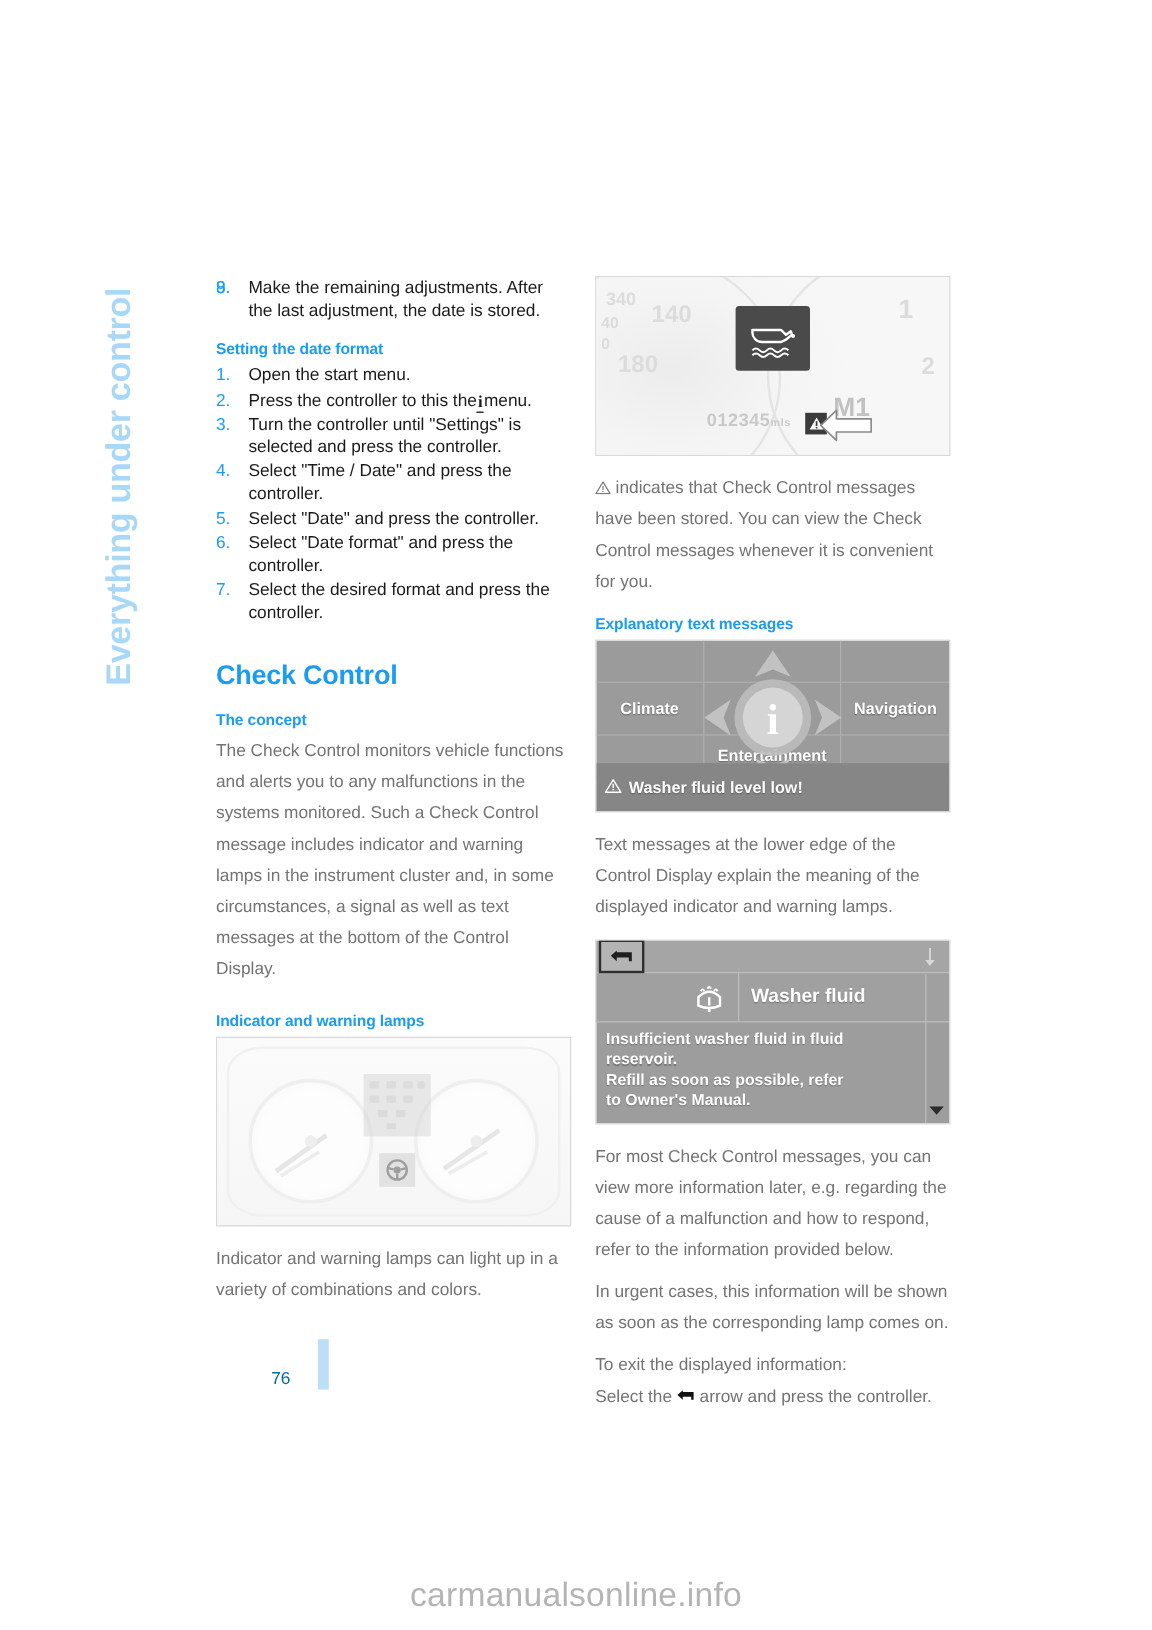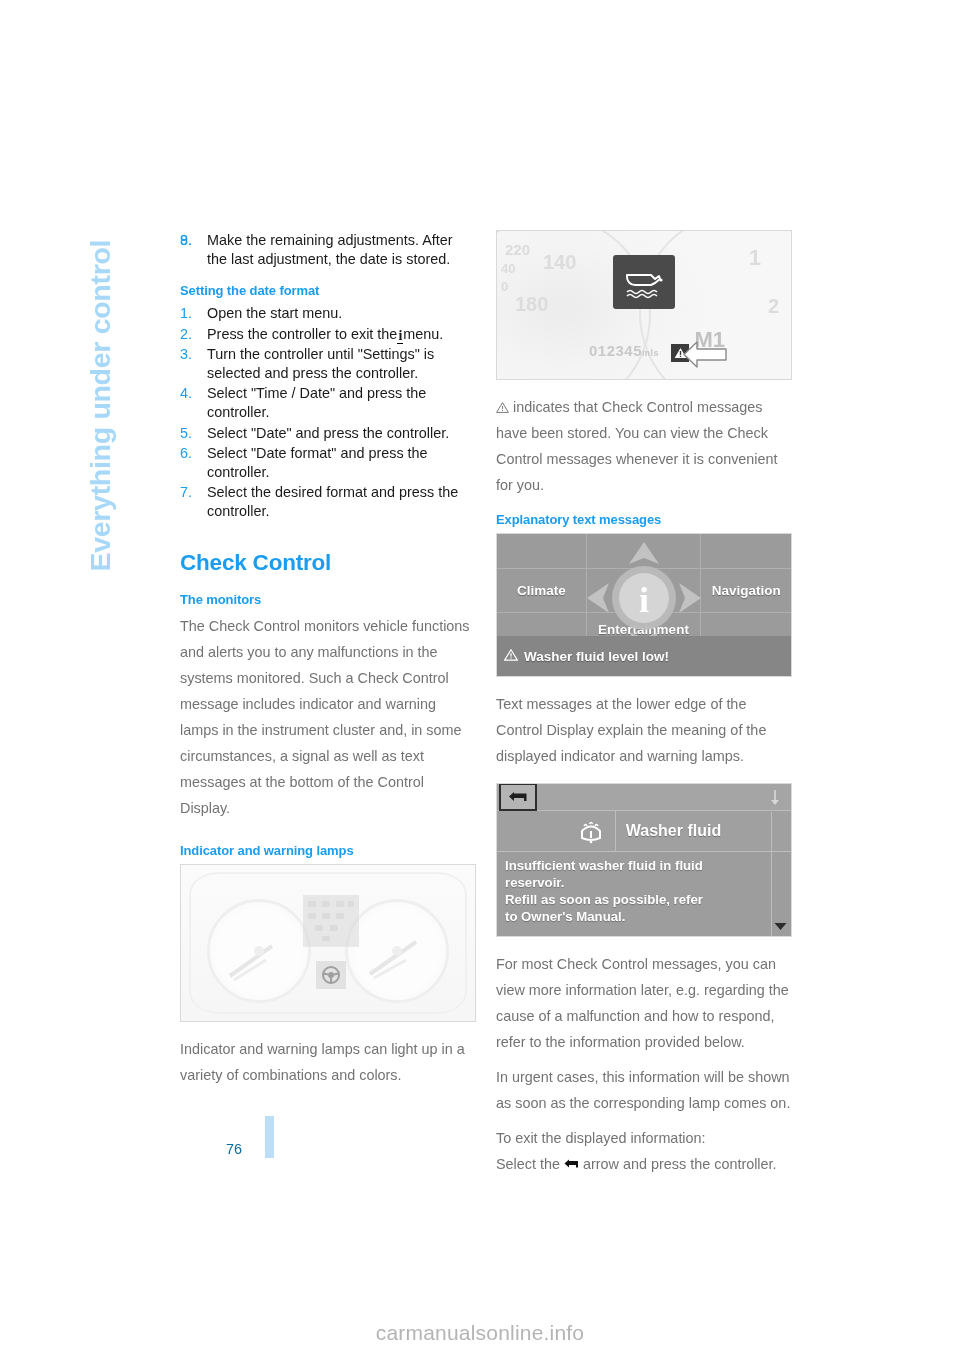--- a/index.html
+++ b/index.html
@@ -366,21 +366,21 @@
     top: 1116px;
     width: 9px;
     height: 42px;
     background: #bcdff7;
   }
   .watermark {
     position: absolute;
     left: 0; right: 0;
     bottom: 13px;
     text-align: center;
-    font-size: 21px;
+    font-size: 28px;
     color: #b4b4b4;
     letter-spacing: .2px;
   }
 </style>
 </head>
 <body>
 
 <div class="page">
 
   <div class="chapter-tab">Everything under control</div>
@@ -399,21 +399,21 @@
 
     <h2 class="section-heading">Setting the date format</h2>
 
     <ol class="steps">
       <li>
         <span class="num">1.</span>
         <span>Open the start menu.</span>
       </li>
       <li>
         <span class="num">2.</span>
-        <span>Press the controller to exit the</span><span class="icon-i">i</span><span>menu.</span>
+        <span>Press the controller to this the</span><span class="icon-i">i</span><span>menu.</span>
       </li>
       <li>
         <span class="num">3.</span>
         <span>Turn the controller until "Settings" is selected and press the controller.</span>
       </li>
       <li>
         <span class="num">4.</span>
         <span>Select "Time / Date" and press the controller.</span>
       </li>
       <li>
@@ -425,21 +425,21 @@
         <span>Select "Date format" and press the controller.</span>
       </li>
       <li>
         <span class="num">7.</span>
         <span>Select the desired format and press the controller.</span>
       </li>
     </ol>
 
     <h1 class="chapter-heading" style="margin-top:28px">Check Control</h1>
 
-    <h2 class="section-heading">The monitors</h2>
+    <h2 class="section-heading">The concept</h2>
     <p class="body-text">The Check Control monitors vehicle functions and alerts you to any malfunctions in the systems monitored. Such a Check Control message includes indicator and warning lamps in the instrument cluster and, in some circumstances, a signal as well as text messages at the bottom of the Control Display.</p>
 
     <h2 class="section-heading spaced-top">Indicator and warning lamps</h2>
 
     <div class="figure">
       <div class="fig-frame">
         <div class="cluster-lamps">
           <div class="cl-outline"></div>
           <div class="cl-dial left">
             <svg width="98" height="98" viewBox="0 0 98 98">
@@ -489,21 +489,21 @@
   </div>
 
   <div class="col col-right">
 
     <div class="figure">
       <div class="fig-frame">
         <div class="cluster-oil">
           <div class="dial-left"></div>
           <div class="dial-right"></div>
 
-          <span class="speed-lbl" style="left:8px; top:10px; font-size:15px;">220</span>
+          <span class="speed-lbl" style="left:8px; top:10px; font-size:15px;">340</span>
           <span class="speed-lbl" style="left:46px; top:20px; font-size:20px;">140</span>
           <span class="speed-lbl" style="left:4px; top:30px; font-size:13px;">40</span>
           <span class="speed-lbl" style="left:18px; top:62px; font-size:20px;">180</span>
           <span class="speed-lbl" style="left:4px; top:48px; font-size:13px;">0</span>
           <span class="speed-lbl" style="right:30px; top:14px; font-size:22px;">1</span>
           <span class="speed-lbl" style="right:12px; top:64px; font-size:20px;">2</span>
 
           <div class="oil-icon-box">
             <svg width="46" height="38" viewBox="0 0 46 38">
               <path d="M6 12 L30 12 L34 16 L38 13 L39 16 L34 20 L30 22 L14 22 C9 22 6 18 6 14 Z" fill="none" stroke="#ffffff" stroke-width="2" stroke-linejoin="round"></path>

